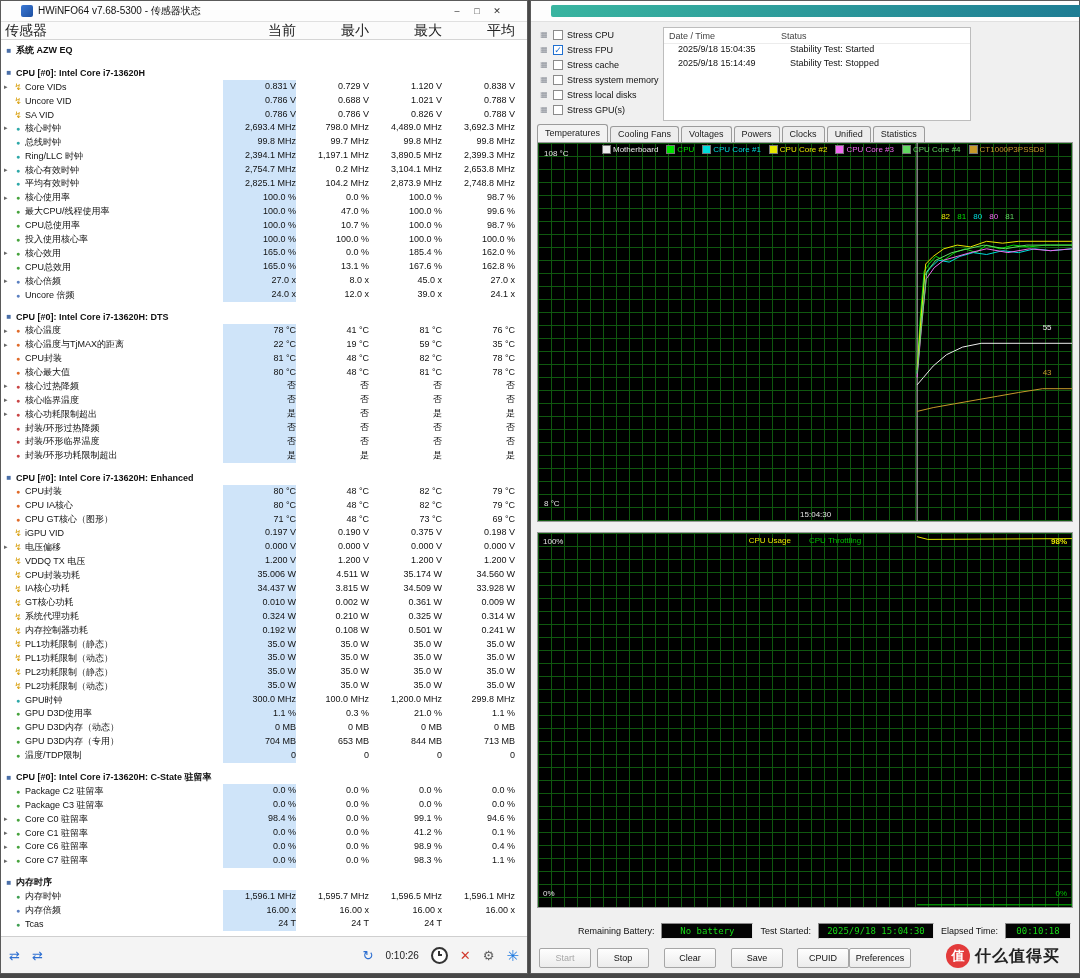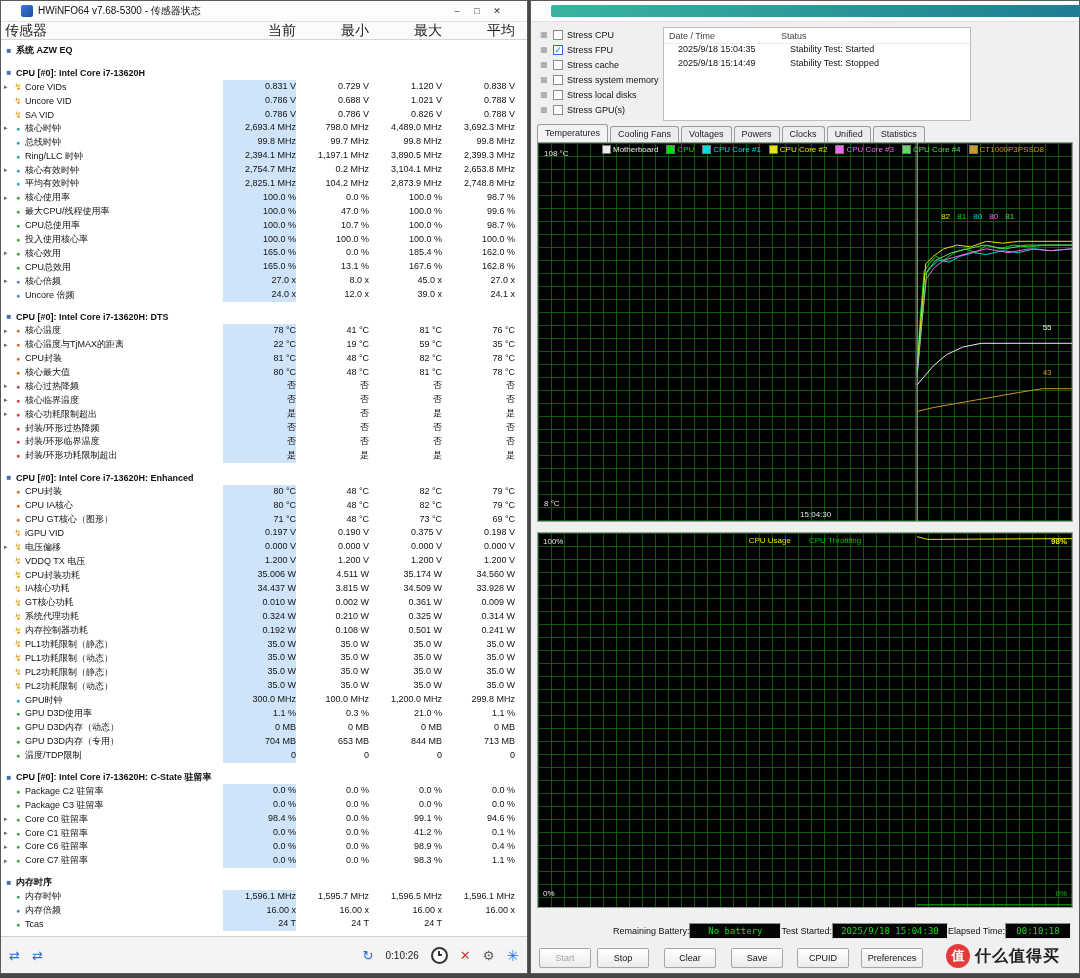--- a/index.html
+++ b/index.html
@@ -81,30 +81,30 @@
   .legend2{position:absolute;top:3px;left:0;right:0;display:flex;justify-content:center;gap:18px;font-size:8px;z-index:3;}
   .glabel{position:absolute;font-size:8px;color:#e0e0e0;z-index:4;}
   #graph-temp .tl{top:6px;left:6px;}
   #graph-temp .bl{bottom:13px;left:6px;}
   #graph-temp .xt{bottom:2px;left:52%;transform:translateX(-50%);}
   #graph-usage .tl{top:4px;left:5px;}
   #graph-usage .bl{bottom:9px;left:5px;}
   #graph-usage .tr{top:4px;right:5px;color:#e6e600;font-weight:bold;}
   #graph-usage .br{bottom:9px;right:5px;color:#00c000;}
   .status-row{position:absolute;top:920px;left:6px;right:8px;height:20px;display:flex;justify-content:flex-end;
-              align-items:center;font-size:9px;color:#111;}
+              align-items:center;gap:7px;font-size:9px;color:#111;}
   .lcd{background:#040404;color:#16d916;font-family:"DejaVu Sans Mono",monospace;font-size:9px;height:14px;
        line-height:14px;text-align:center;border:1px solid #8a8a8a;border-right-color:#e6e6e6;
        border-bottom-color:#e6e6e6;padding:0 3px;box-sizing:content-box;}
   .lcd0{width:84px;} .lcd1{width:108px;} .lcd2{width:58px;}
   .btns{position:absolute;top:947px;left:6px;right:6px;height:20px;}
   .abtn{position:absolute;top:0;height:20px;line-height:18px;text-align:center;font-size:9px;color:#111;
         background:linear-gradient(#fefefe,#ececec);border:1px solid #a6a6a6;border-radius:2px;box-sizing:border-box;}
   .b0{left:2px;width:52px;} .b1{left:60px;width:52px;} .b2{left:127px;width:52px;}
-  .b3{left:194px;width:52px;} .b4{left:260px;width:52px;} .b5{left:324px;width:62px;text-align:center;}
+  .b3{left:194px;width:52px;} .b4{left:260px;width:52px;} .b5{left:312px;width:62px;text-align:center;}
   .abtn.disabled{color:#a7a7a7;}
   
   .watermark{position:absolute;left:946px;top:941px;height:30px;display:flex;align-items:center;gap:5px;z-index:20;}
   .wm-logo{width:24px;height:24px;border-radius:50%;background:#e33b3b;color:#fff;font-size:13px;font-weight:bold;
            display:flex;align-items:center;justify-content:center;flex:none;}
   .wm-text{font-size:16px;font-weight:bold;color:#222;letter-spacing:1px;white-space:nowrap;}
 </style>
 </head>
 <body>
 

